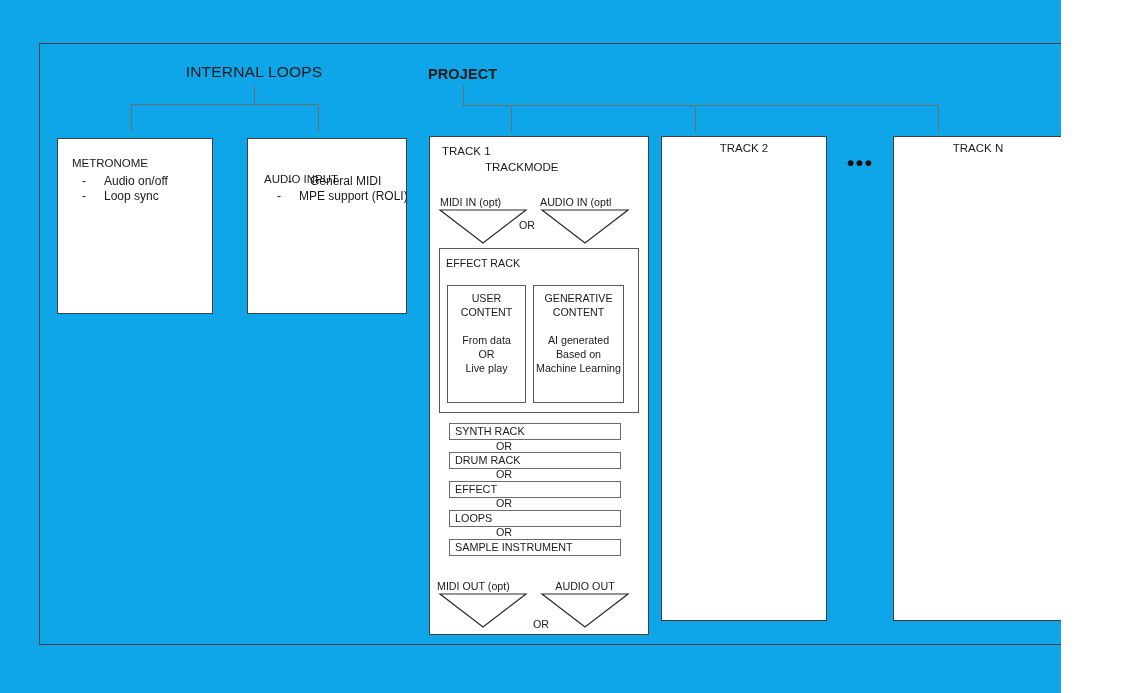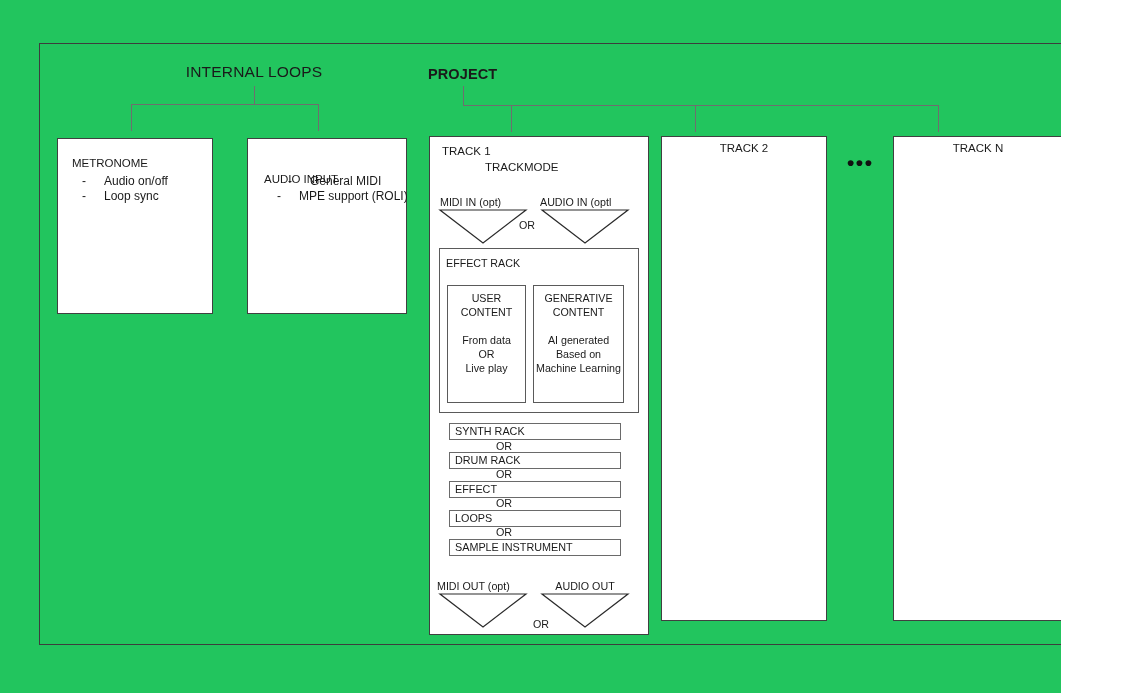--- a/index.html
+++ b/index.html
@@ -10,21 +10,21 @@
   }
   body {
     font-family: "Liberation Sans", sans-serif;
     color: #1a1a1a;
     -webkit-font-smoothing: antialiased;
   }
   #canvas {
     position: relative;
     width: 1061px;
     height: 693px;
-    background: #22c55e;
+    background: #0ea5e9;
     overflow: hidden;
   }
   .abs { position: absolute; }
 
   
   .outer-frame {
     border: 1.6px solid #3d3d3d;
     background: transparent;
   }
   .box {

